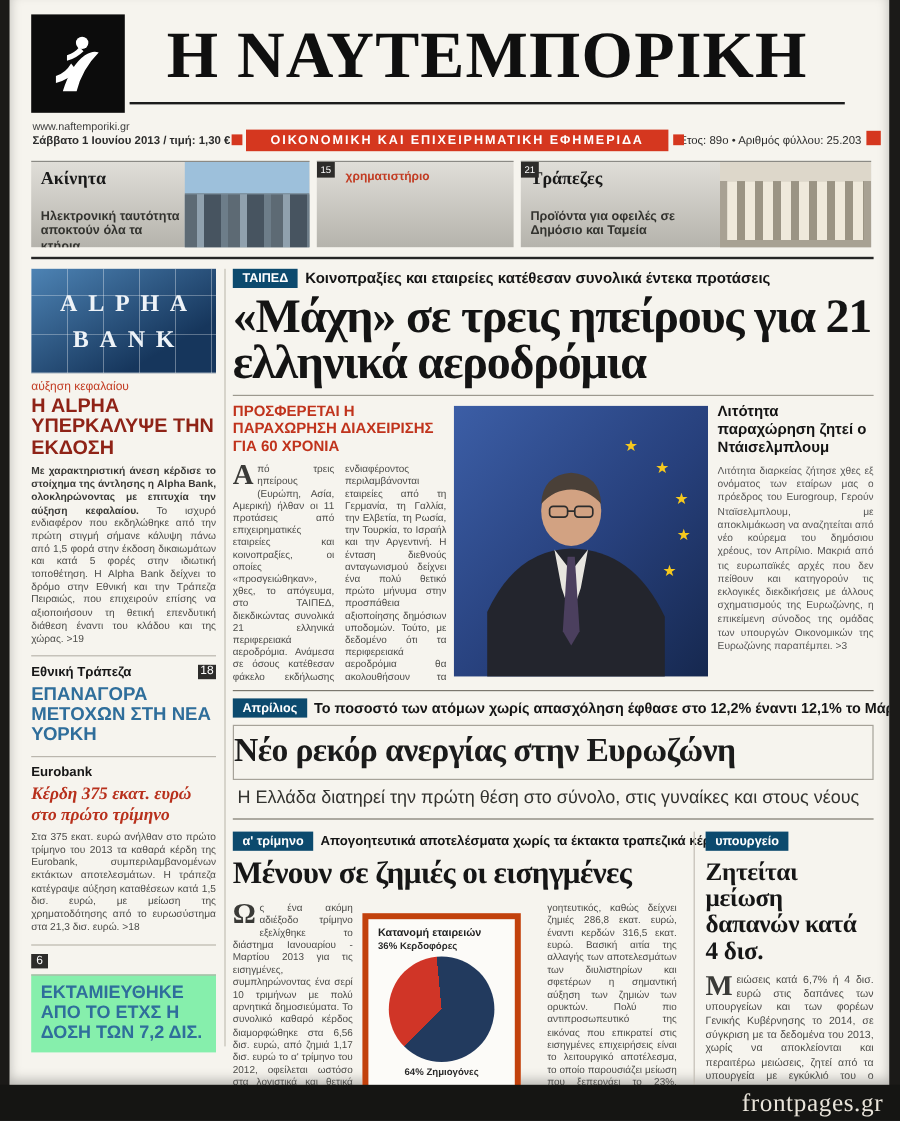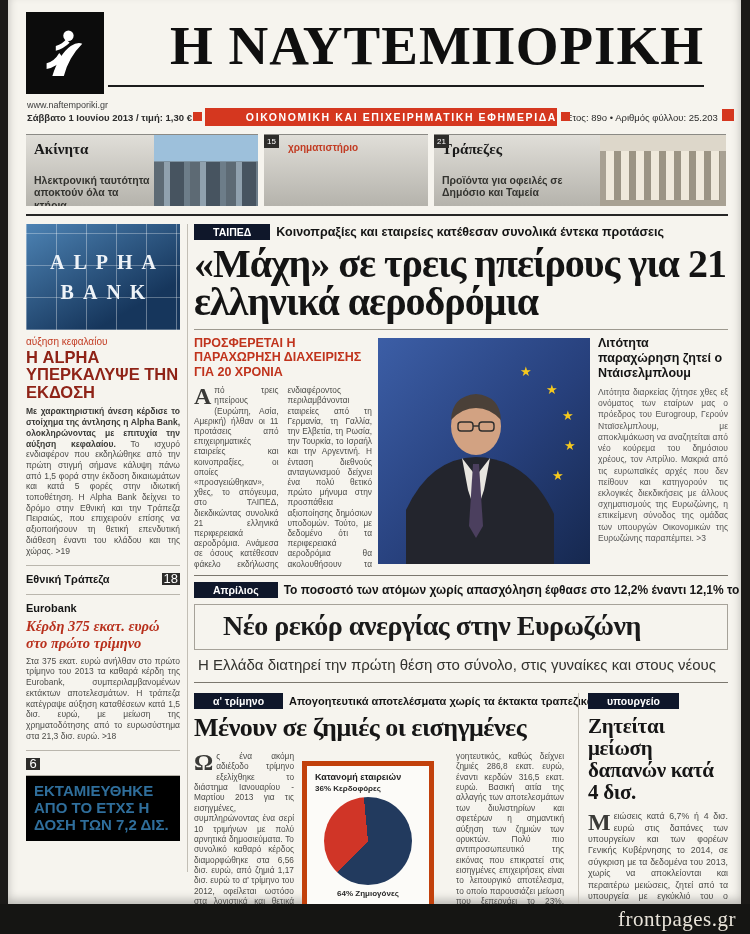--- a/index.html
+++ b/index.html
@@ -3,24 +3,24 @@
 <meta charset="utf-8">
 <style>
   *{margin:0;padding:0;box-sizing:border-box}
   html,body{width:750px;height:934px}
   body{background:#161614;font-family:"Liberation Sans",sans-serif;overflow:hidden}
   .scan{position:relative;width:750px;height:934px;background:#1b1a18}
   .page{position:absolute;left:8px;top:0;width:733px;height:906px;background:#f6f4ee;overflow:hidden;box-shadow:inset 0 -6px 10px rgba(0,0,0,.25)}
 
   
   .logo{position:absolute;left:18px;top:12px;width:78px;height:82px;background:#0c0c0c;display:flex;align-items:center;justify-content:center}
-  .title{position:absolute;left:100px;top:14px;width:596px;text-align:right;font-family:"Liberation Serif",serif;font-weight:700;font-size:55px;letter-spacing:1px;color:#0f0f0f;border-bottom:2px solid #1c1c1c;padding-bottom:8px;white-space:nowrap}
+  .title{position:absolute;left:100px;top:14px;width:596px;text-align:center;font-family:"Liberation Serif",serif;font-weight:700;font-size:55px;letter-spacing:1px;color:#0f0f0f;border-bottom:2px solid #1c1c1c;padding-bottom:8px;white-space:nowrap}
   .website{position:absolute;left:19px;top:100px;font-size:9px;color:#3d3d3d}
   .dateline{position:absolute;left:19px;top:112px;font-size:9.5px;font-weight:700;color:#2c2c2c;white-space:nowrap}
-  .tagline{position:absolute;left:197px;top:108px;width:352px;height:18px;line-height:18px;background:#d5371f;color:#fff;text-align:right;font-size:10.5px;font-weight:700;letter-spacing:1.6px;white-space:nowrap}
+  .tagline{position:absolute;left:197px;top:108px;width:352px;height:18px;line-height:18px;background:#d5371f;color:#fff;text-align:center;font-size:10.5px;font-weight:700;letter-spacing:1.6px;white-space:nowrap}
   .issue{position:absolute;left:557px;top:112px;width:152px;font-size:9.5px;color:#2c2c2c;white-space:nowrap}
   .sq{position:absolute;width:9px;height:9px;background:#d5371f}
   .sq.a{left:185px;top:112px}.sq.b{left:553px;top:112px}.sq.c{left:714px;top:109px;width:12px;height:12px}
 
   
   .teaser{position:absolute;top:134px;height:72px;background:linear-gradient(#e0ded8,#b5b3ac);border-top:1px solid #8b8a85;overflow:hidden}
   .t1{left:18px;width:232px}
   .t2{left:256px;width:164px}
   .t3{left:426px;width:292px}
   .teaser .inner{position:relative;padding:7px 8px;height:100%}
@@ -35,55 +35,55 @@
   .pic.bank{width:126px;background:linear-gradient(#ddd7ca 0 22%,#a8a193 22%)}
   .pic.bank::after{content:"";position:absolute;left:6px;right:6px;top:22%;bottom:10%;background:repeating-linear-gradient(90deg,#efe9db 0 8px,#9b9484 8px 15px)}
   .t1 .txt,.t1 .kick{width:118px}
   .t3 .txt,.t3 .kick{width:158px}
 
   .main-rule{position:absolute;left:18px;top:214px;width:702px;height:2px;background:#262626}
 
   
   .leftcol{position:absolute;left:18px;top:224px;width:154px}
   .vdiv1{position:absolute;left:179px;top:224px;width:1px;height:648px;background:#c2beb5}
-  .alpha-photo{position:relative;height:106px;background:linear-gradient(150deg,#4d83b4,#16365c 75%);overflow:hidden}
+  .alpha-photo{position:relative;height:87px;background:linear-gradient(150deg,#4d83b4,#16365c 75%);overflow:hidden}
   .alpha-photo::before{content:"";position:absolute;inset:0;background:repeating-linear-gradient(90deg,rgba(255,255,255,.35) 0 1px,transparent 1px 30px),repeating-linear-gradient(0deg,rgba(255,255,255,.3) 0 1px,transparent 1px 32px)}
   .alpha-letters{position:absolute;inset:0;display:flex;flex-direction:column;justify-content:center;align-items:center;color:#eef3f8;font-family:"Liberation Serif",serif;font-weight:700}
   .alpha-letters div{font-size:20px;letter-spacing:9px;line-height:1.5;text-indent:9px}
   .lc-kicker{margin-top:6px;font-size:10px;color:#c23b22}
   .alpha-head{margin-top:2px;font-size:16.5px;font-weight:700;color:#8f2317;line-height:1.06;text-transform:uppercase}
   .small-body{margin-top:5px;font-size:8.5px;line-height:1.26;color:#4b4b48;text-align:justify}
   .small-body .lead{font-weight:700;color:#3a3a37}
   .sep{height:1px;background:#bab6ad;margin:9px 0 7px}
   .kickline{display:flex;justify-content:space-between;align-items:center;font-size:11px;font-weight:700;color:#161616}
-  .badge{display:inline-block;min-width:14px;height:12px;background:#2d2c2a;color:#fff;font-size:13px;line-height:12px;text-align:center;padding:0 2px;font-weight:400}
+  .badge{display:inline-block;min-width:14px;height:12px;background:#2d2c2a;color:#fff;font-size:10px;line-height:12px;text-align:center;padding:0 2px;font-weight:400}
   .blue-head{margin-top:4px;font-size:15.5px;font-weight:700;color:#2f6e9b;line-height:1.1;text-transform:uppercase}
   .red-head{margin-top:4px;font-family:"Liberation Serif",serif;font-style:italic;font-weight:700;font-size:14.5px;color:#b8301c;line-height:1.12}
-  .etxs-box{margin-top:5px;background:#000000;border-top:1px solid #b4b0a7;padding:7px 8px;font-size:15px;font-weight:700;color:#2f6e9b;line-height:1.12;text-transform:uppercase}
+  .etxs-box{margin-top:5px;background:#86efac;border-top:1px solid #b4b0a7;padding:7px 8px;font-size:15px;font-weight:700;color:#2f6e9b;line-height:1.12;text-transform:uppercase}
 
   
   .maincol{position:absolute;left:186px;top:224px;width:534px}
   .kickrow{display:flex;align-items:center;gap:6px;font-weight:700;font-size:12.5px;color:#141414;white-space:nowrap}
   .kickrow .sp{flex:1}
-  .tag{background:#0f172a;color:#fff;font-size:10.5px;font-weight:700;padding:2px 19px;flex:none}
+  .tag{background:#0c4a6e;color:#fff;font-size:10.5px;font-weight:700;padding:2px 8px;flex:none}
   .main-head{margin-top:5px;font-family:"Liberation Serif",serif;font-weight:700;font-size:40px;line-height:.95;letter-spacing:-1px;color:#141414}
   .rule{height:1px;background:#9d998f;margin:8px 0 6px}
   .art-row{position:relative;height:230px;margin-top:2px}
   .art-text{position:absolute;left:0;top:0;width:178px}
   .subhead{font-size:12.5px;font-weight:700;color:#c0331c;line-height:1.15}
   .cols2{column-count:2;column-gap:9px;font-size:8.3px;line-height:1.23;color:#4b4b48;text-align:justify;margin-top:6px;height:188px;overflow:hidden}
   .dropcap{float:left;font-family:"Liberation Serif",serif;font-size:24px;line-height:.85;font-weight:700;color:#3a3a37;margin:1px 3px 0 0}
   .art-photo{position:absolute;left:184px;top:2px;width:212px;height:226px;overflow:hidden}
   .art-caption{position:absolute;left:404px;top:0;width:130px}
   .cap-title{font-size:12.5px;font-weight:700;color:#141414;line-height:1.2}
   .cap-body{margin-top:6px;font-size:8.5px;line-height:1.32;color:#555;text-align:justify;height:170px;overflow:hidden}
 
   .hrule{height:1px;background:#7b776e;margin:9px 0 6px}
   .kickrow.mid{font-size:12px}
-  .unemp-box{border:1px solid #a6a299;margin-top:6px;padding:5px 28px 7px}
+  .unemp-box{border:1px solid #a6a299;margin-top:6px;padding:5px 0 7px}
   .unemp-head{font-family:"Liberation Serif",serif;font-size:28px;font-weight:700;letter-spacing:-.5px;color:#1b1b1b}
   .unemp-sub{margin-top:6px;font-size:15px;color:#33332f;padding-left:4px}
 
   .bottomrow{position:relative;margin-top:10px;height:252px}
   .listed{position:absolute;left:0;top:0;width:370px}
   .kickrow.small{font-size:11px}
   .listed-head{margin-top:4px;font-family:"Liberation Serif",serif;font-size:26px;font-weight:700;letter-spacing:-.5px;color:#161616}
   .listed-body{position:relative;margin-top:8px;height:188px;overflow:hidden}
   .lcol{font-size:8.3px;line-height:1.25;color:#4b4b48;text-align:justify}
   .lcol1{position:absolute;left:0;top:0;width:100px;height:188px}
@@ -159,20 +159,21 @@
       </div>
       <div class="lc-kicker">αύξηση κεφαλαίου</div>
       <div class="alpha-head">Η ALPHA ΥΠΕΡΚΑΛΥΨΕ ΤΗΝ ΕΚΔΟΣΗ</div>
       <div class="small-body"><span class="lead">Με χαρακτηριστική άνεση κέρδισε το στοίχημα της άντλησης η Alpha Bank, ολοκληρώνοντας με επιτυχία την αύξηση κεφαλαίου.</span><span> Το ισχυρό ενδιαφέρον που εκδηλώθηκε από την πρώτη στιγμή σήμανε κάλυψη πάνω από 1,5 φορά στην έκδοση δικαιωμάτων και κατά 5 φορές στην ιδιωτική τοποθέτηση. Η Alpha Bank δείχνει το δρόμο στην Εθνική και την Τράπεζα Πειραιώς, που επιχειρούν επίσης να αξιοποιήσουν τη θετική επενδυτική διάθεση έναντι του κλάδου και της χώρας. &gt;19</span></div>
 
       <div class="sep"></div>
       <div class="kickline">
         <span>Εθνική Τράπεζα</span>
         <span class="badge">18</span>
       </div>
+      <div class="blue-head">ΕΠΑΝΑΓΟΡΑ ΜΕΤΟΧΩΝ ΣΤΗ ΝΕΑ ΥΟΡΚΗ</div>
 
       <div class="sep"></div>
       <div class="kickline">
         <span>Eurobank</span>
       </div>
       <div class="red-head">Κέρδη 375 εκατ. ευρώ στο πρώτο τρίμηνο</div>
       <div class="small-body">Στα 375 εκατ. ευρώ ανήλθαν στο πρώτο τρίμηνο του 2013 τα καθαρά κέρδη της Eurobank, συμπεριλαμβανομένων εκτάκτων αποτελεσμάτων. Η τράπεζα κατέγραψε αύξηση καταθέσεων κατά 1,5 δισ. ευρώ, με μείωση της χρηματοδότησης από το ευρωσύστημα στα 21,3 δισ. ευρώ. &gt;18</div>
 
       <div class="sep"></div>
       <div class="kickline">
@@ -187,21 +188,21 @@
 
       <div class="kickrow">
         <span class="tag">ΤΑΙΠΕΔ</span>
         <span>Κοινοπραξίες και εταιρείες κατέθεσαν συνολικά έντεκα προτάσεις</span>
       </div>
       <div class="main-head">«Μάχη» σε τρεις ηπείρους για 21 ελληνικά αεροδρόμια</div>
       <div class="rule"></div>
 
       <div class="art-row">
         <div class="art-text">
-          <div class="subhead">ΠΡΟΣΦΕΡΕΤΑΙ Η ΠΑΡΑΧΩΡΗΣΗ ΔΙΑΧΕΙΡΙΣΗΣ ΓΙΑ 20 ΧΡΟΝΙΑ</div>
+          <div class="subhead">ΠΡΟΣΦΕΡΕΤΑΙ Η ΠΑΡΑΧΩΡΗΣΗ ΔΙΑΧΕΙΡΙΣΗΣ ΓΙΑ 60 ΧΡΟΝΙΑ</div>
           <div class="cols2"><span class="dropcap">Α</span><span>πό τρεις ηπείρους (Ευρώπη, Ασία, Αμερική) ήλθαν οι 11 προτάσεις από επιχειρηματικές εταιρείες και κοινοπραξίες, οι οποίες «προσγειώθηκαν», χθες, το απόγευμα, στο ΤΑΙΠΕΔ, διεκδικώντας συνολικά 21 ελληνικά περιφερειακά αεροδρόμια. Ανάμεσα σε όσους κατέθεσαν φάκελο εκδήλωσης ενδιαφέροντος περιλαμβάνονται εταιρείες από τη Γερμανία, τη Γαλλία, την Ελβετία, τη Ρωσία, την Τουρκία, το Ισραήλ και την Αργεντινή. Η ένταση διεθνούς ανταγωνισμού δείχνει ένα πολύ θετικό πρώτο μήνυμα στην προσπάθεια αξιοποίησης δημόσιων υποδομών. Τούτο, με δεδομένο ότι τα περιφερειακά αεροδρόμια θα ακολουθήσουν τα περιφερειακά λιμάνια και οι αντίστοιχοι διεθνείς δημόσιοι διαγωνισμοί. Το αντικείμενο του διαγωνισμού για τις δύο ομάδες των 7+4 αεροδρομίων είναι η παραχώρηση της διαχείρισης για 30 χρόνια, με δέσμευση αναβάθμισης και συμπλήρωσης των υποδομών. &gt;4</span></div>
         </div>
 
         <div class="art-photo">
           <svg width="212" height="226" viewBox="0 0 212 226">
             <defs>
               <linearGradient id="eu" x1="0" y1="0" x2="1" y2="1">
                 <stop offset="0" stop-color="#3c5ea6"></stop>
                 <stop offset=".55" stop-color="#27407c"></stop>
                 <stop offset="1" stop-color="#16284f"></stop>

